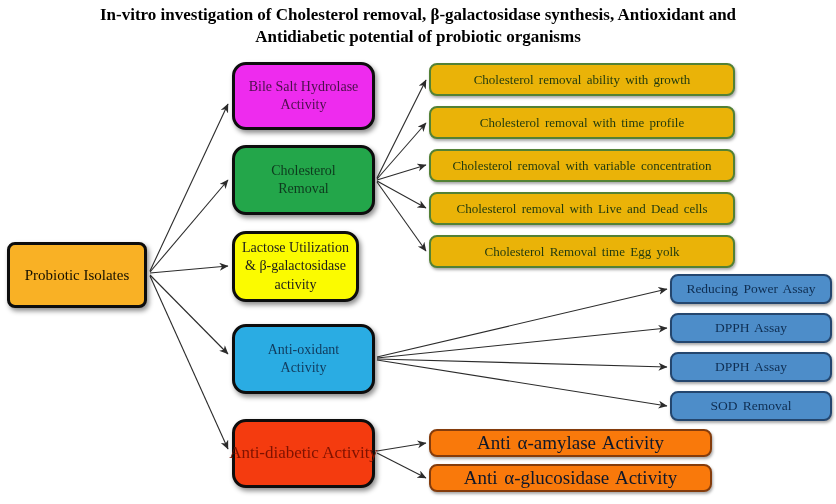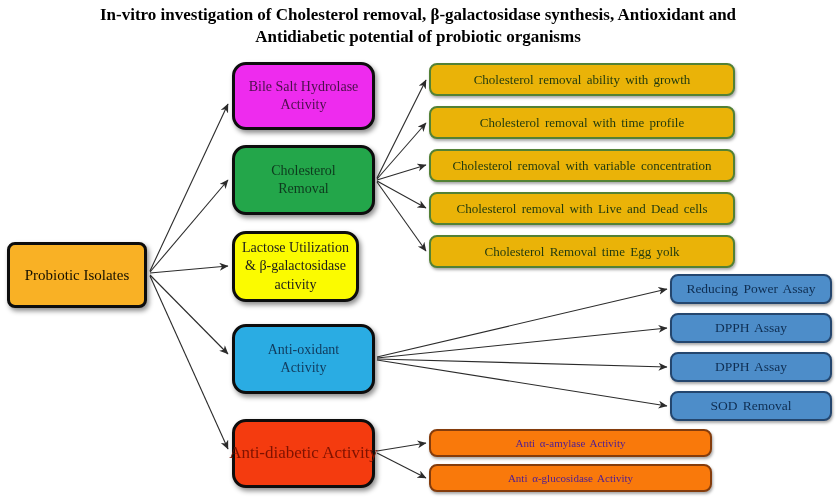--- a/index.html
+++ b/index.html
@@ -33,21 +33,21 @@
   }
   .bile{left:232px;top:62px;width:143px;height:68px;background:#EE2BEE;color:#4b104a;padding:12px 6px;}
   .chol{left:232px;top:145px;width:143px;height:70px;background:#23A64A;color:#0e3a1e;padding:0 24px;}
   .lact{left:232px;top:231px;width:127px;height:71px;background:#FBFB00;color:#1c1c1c;padding:12px 5px;}
   .aox {left:232px;top:324px;width:143px;height:70px;background:#2AACE3;color:#113a5c;padding:0 30px;}
   .adb {left:232px;top:419px;width:143px;height:69px;background:#F43B0F;color:#7e1200;font-size:17px;white-space:nowrap;padding:0 2px;}
   .gleaf{left:429px;width:306px;height:33px;background:#eab308;border:2px solid #538135;color:#1d3810;}
   .g0{top:63px}.g1{top:106px}.g2{top:149px}.g3{top:192px}.g4{top:235px}
   .bleaf{left:670px;width:162px;height:30px;background:#4D8DC9;border:2px solid #24466e;color:#0f2e52;font-size:13.5px;}
   .b0{top:274px}.b1{top:313px}.b2{top:352px}.b3{top:391px}
-  .oleaf{left:429px;width:283px;height:28px;background:#F9790B;border:2px solid #843C0C;color:#4c1d95;font-size:11px;}
+  .oleaf{left:429px;width:283px;height:28px;background:#F9790B;border:2px solid #843C0C;color:#0f172a;font-size:19px;}
   .o0{top:429px}.o1{top:464px}
   .wires{position:absolute;left:0;top:0;width:836px;height:504px;pointer-events:none;}
 </style>
 </head>
 <body>
 
 <div class="stage">
 
   <div class="title">
     <div>In-vitro investigation of Cholesterol removal, β-galactosidase synthesis, Antioxidant and</div>

